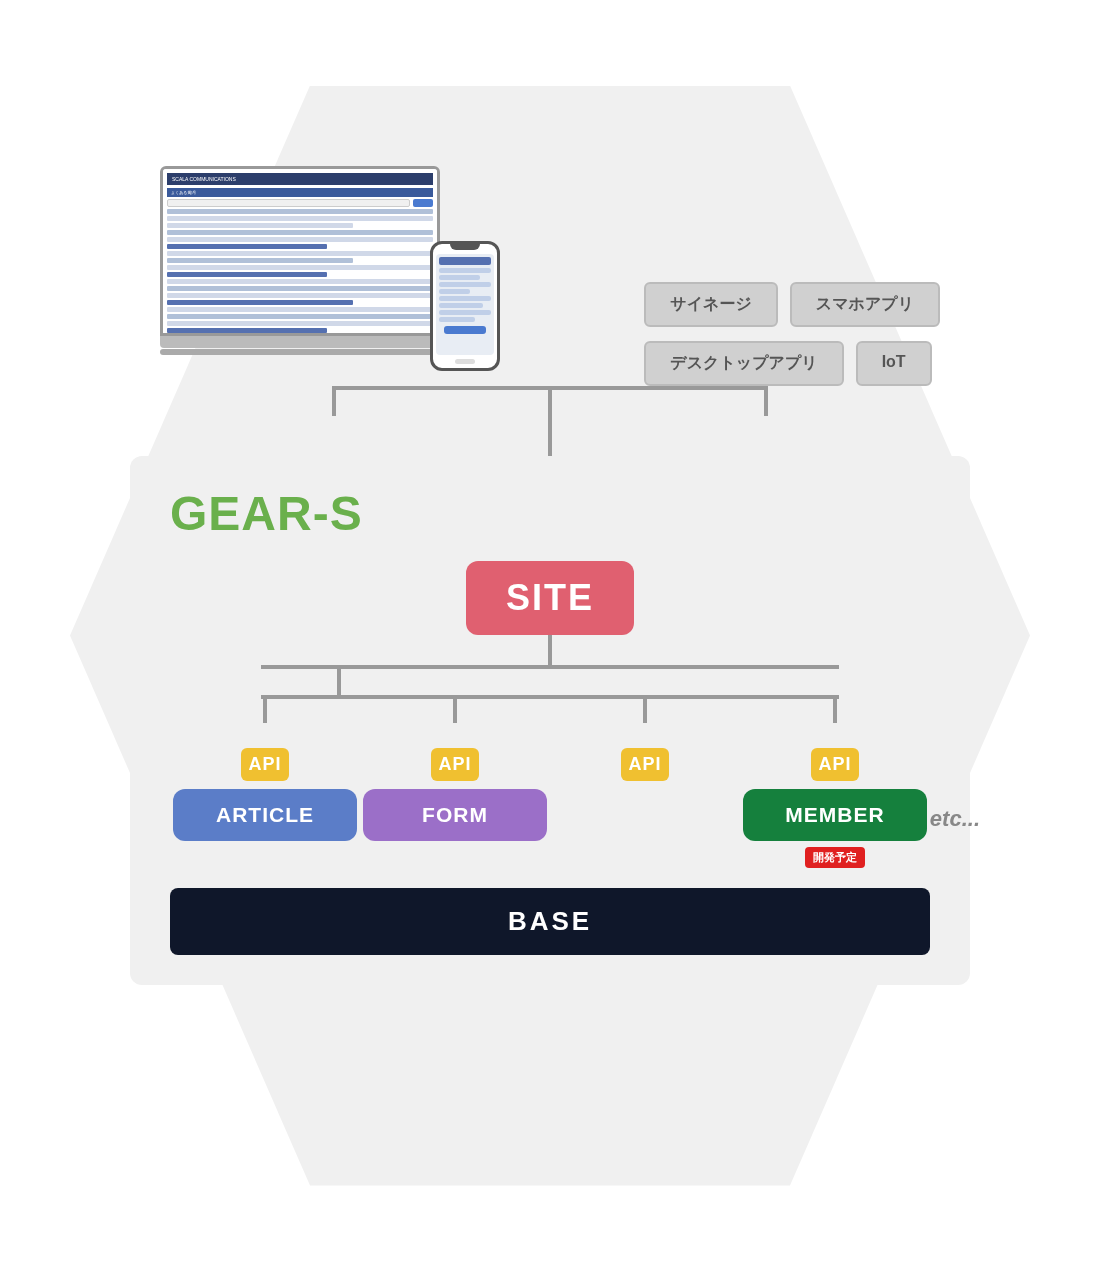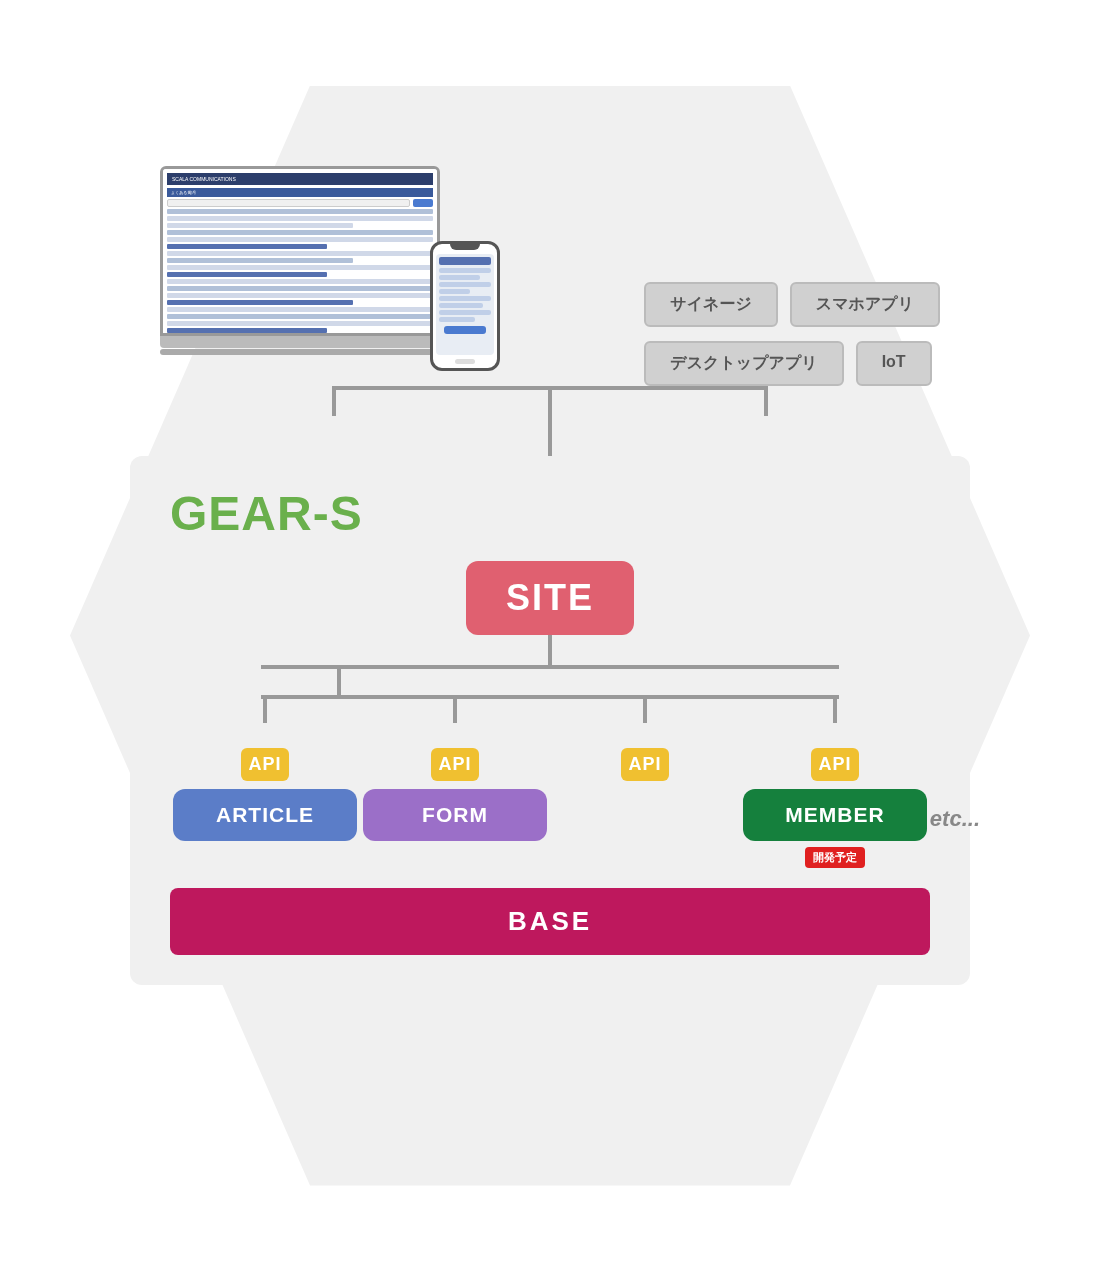--- a/index.html
+++ b/index.html
@@ -266,21 +266,21 @@
       border-radius: 4px;
       margin-top: 6px;
     }
 
     
     .base-section {
       margin-top: 20px;
     }
 
     .base-box {
-      background: #be185d;
+      background: #0f172a;
       color: #fff;
       font-size: 26px;
       font-weight: bold;
       padding: 18px 0;
       border-radius: 8px;
       text-align: center;
       width: 100%;
       letter-spacing: 3px;
     }
 

